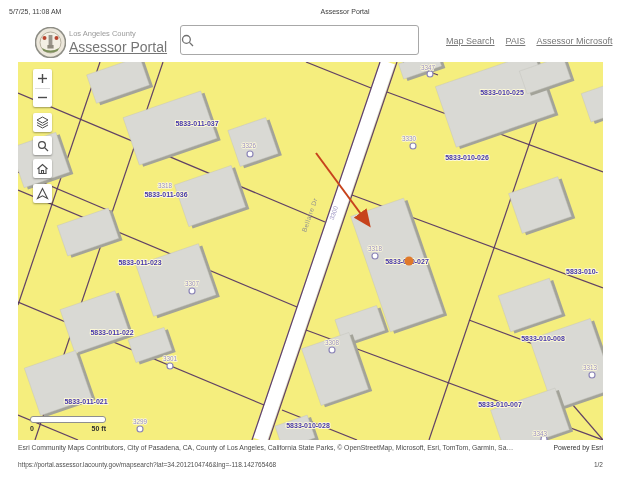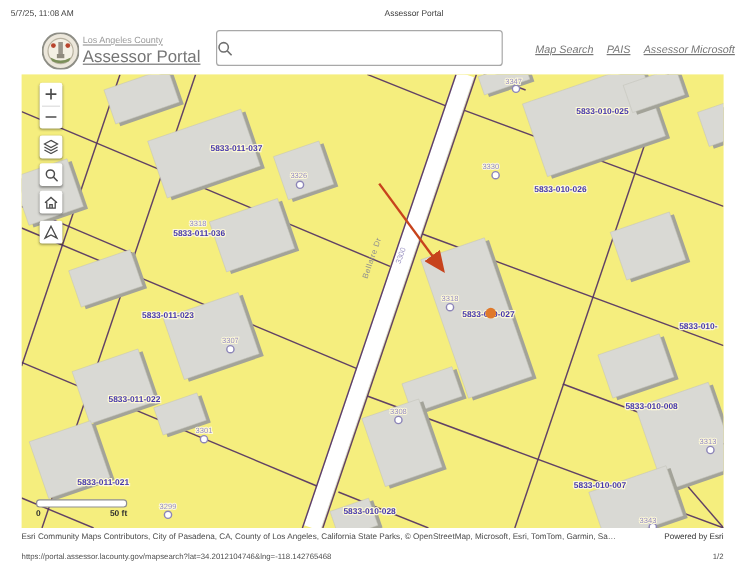--- a/index.html
+++ b/index.html
@@ -5,28 +5,28 @@
   html,body{margin:0;padding:0;background:#fff;}
   body{width:621px;height:480px;position:relative;font-family:"Liberation Sans",sans-serif;overflow:hidden;}
   .abs{position:absolute;}
   
   .print-date{left:9px;top:8px;font-size:7px;color:#3d3d3d;}
   .print-title{left:345px;top:8px;transform:translateX(-50%);font-size:7px;color:#3d3d3d;}
   .footer-url{left:18px;top:461px;font-size:6.5px;color:#4f4f4f;}
   .footer-page{right:18px;top:461px;font-size:6.5px;color:#4f4f4f;}
   
   .logo{left:35px;top:27px;width:31px;height:31px;}
-  .county{left:69px;top:29px;font-size:7.5px;color:#9a9a9a;text-decoration:underline;}
+  .county{left:69px;top:29px;font-size:7.5px;color:#9a9a9a;}
   .portal{left:69px;top:39px;font-size:14px;color:#757575;text-decoration:underline;}
   .searchbox{left:180px;top:25px;width:237px;height:28px;border:1px solid #a8a8a8;border-radius:3px;background:#fff;display:flex;align-items:center;}
   .searchbox input{flex:1;border:none;outline:none;background:transparent;font-size:9.5px;color:#333;padding:0 6px 0 11px;font-family:"Liberation Sans",sans-serif;}
   .searchbox input::placeholder{color:#7a7a7a;}
   .search-ico{margin-right:9px;flex:0 0 auto;}
   .nav{left:446px;top:36px;display:flex;gap:11px;font-size:9px;color:#767676;}
-  .nav span{text-decoration:underline;cursor:pointer;white-space:nowrap;font-style:italic;}
+  .nav span{text-decoration:underline;cursor:pointer;white-space:nowrap;}
   
   .map{left:18px;top:62px;width:585px;height:378px;background:#f5ee7e;overflow:hidden;}
   .map svg.base{position:absolute;left:0;top:0;}
   .ctl{position:absolute;background:#fff;border-radius:2px;box-shadow:0 1px 2px rgba(0,0,0,.35);display:flex;align-items:center;justify-content:center;cursor:pointer;}
   .ctl19{width:19px;height:19px;}
   .zoomgrp{left:15px;top:7px;width:19px;height:38px;flex-direction:column;}
   .zoomgrp .half{width:19px;height:19px;display:flex;align-items:center;justify-content:center;cursor:pointer;}
   .zoomgrp .div{width:15px;height:1px;background:#ddd;}
   .lyr{left:15px;top:51px;} .sch{left:15px;top:74px;} .hom{left:15px;top:97px;} .loc{left:15px;top:122px;}
   .scalebar{left:12px;top:354px;width:76px;}

